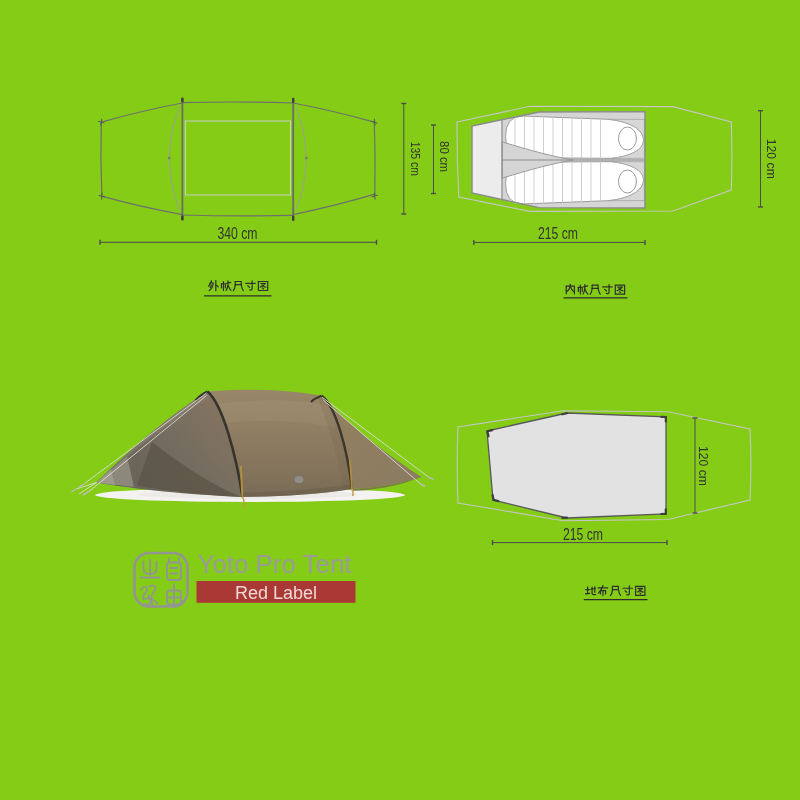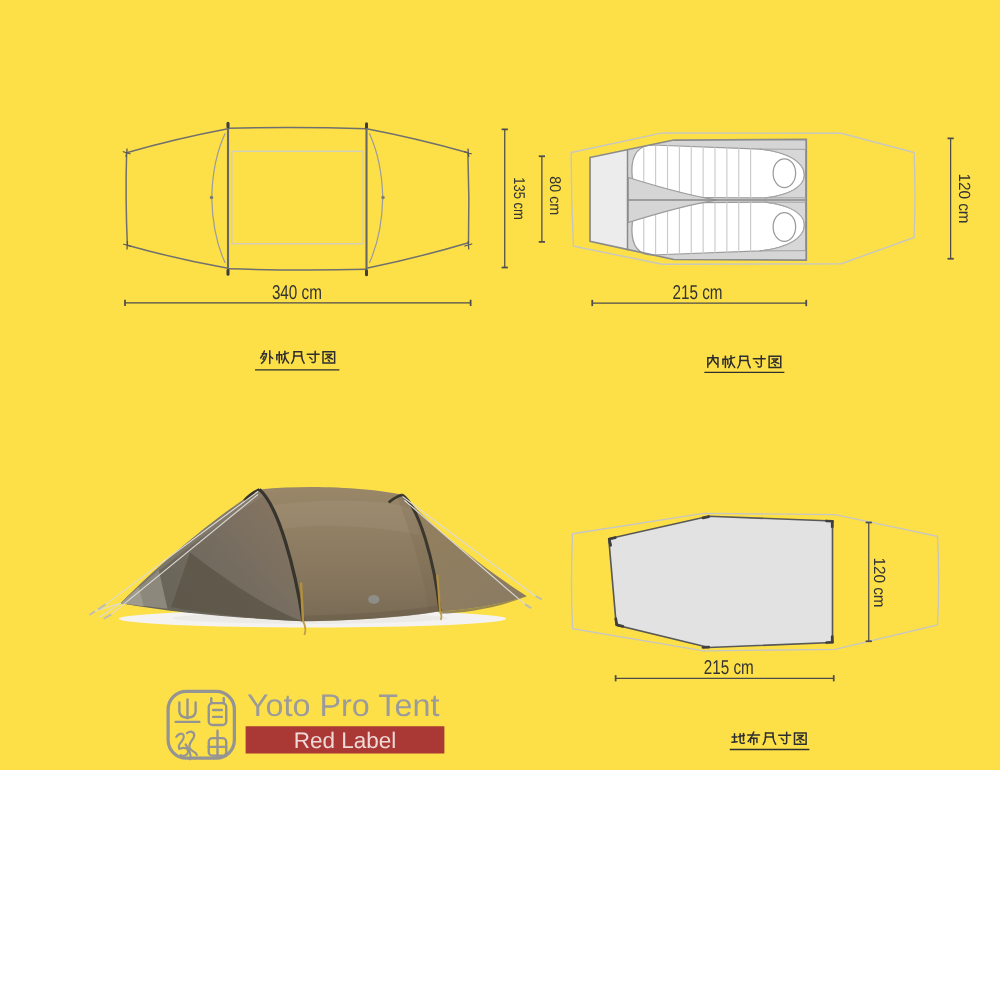--- a/index.html
+++ b/index.html
@@ -1,16 +1,16 @@
 <!DOCTYPE html>
 <html><head>
 <meta charset="utf-8">
 <style>
 html,body{margin:0;padding:0;background:#ffffff;}
-#page{position:relative;width:800px;height:616px;background:#fde047;overflow:hidden;
+#page{position:relative;width:800px;height:800px;background:#84cc16;overflow:hidden;
 font-family:"Liberation Sans", sans-serif;}
 svg{position:absolute;left:0;top:0;}
 text{font-family:"Liberation Sans", sans-serif;}
 </style>
 </head>
 <body>
 <div id="page">
 <svg width="800" height="800" viewBox="0 0 800 800">
 <defs>
   <g id="gwai" fill="none" stroke="#2f2f2f" stroke-width="1.6" stroke-linecap="round">

